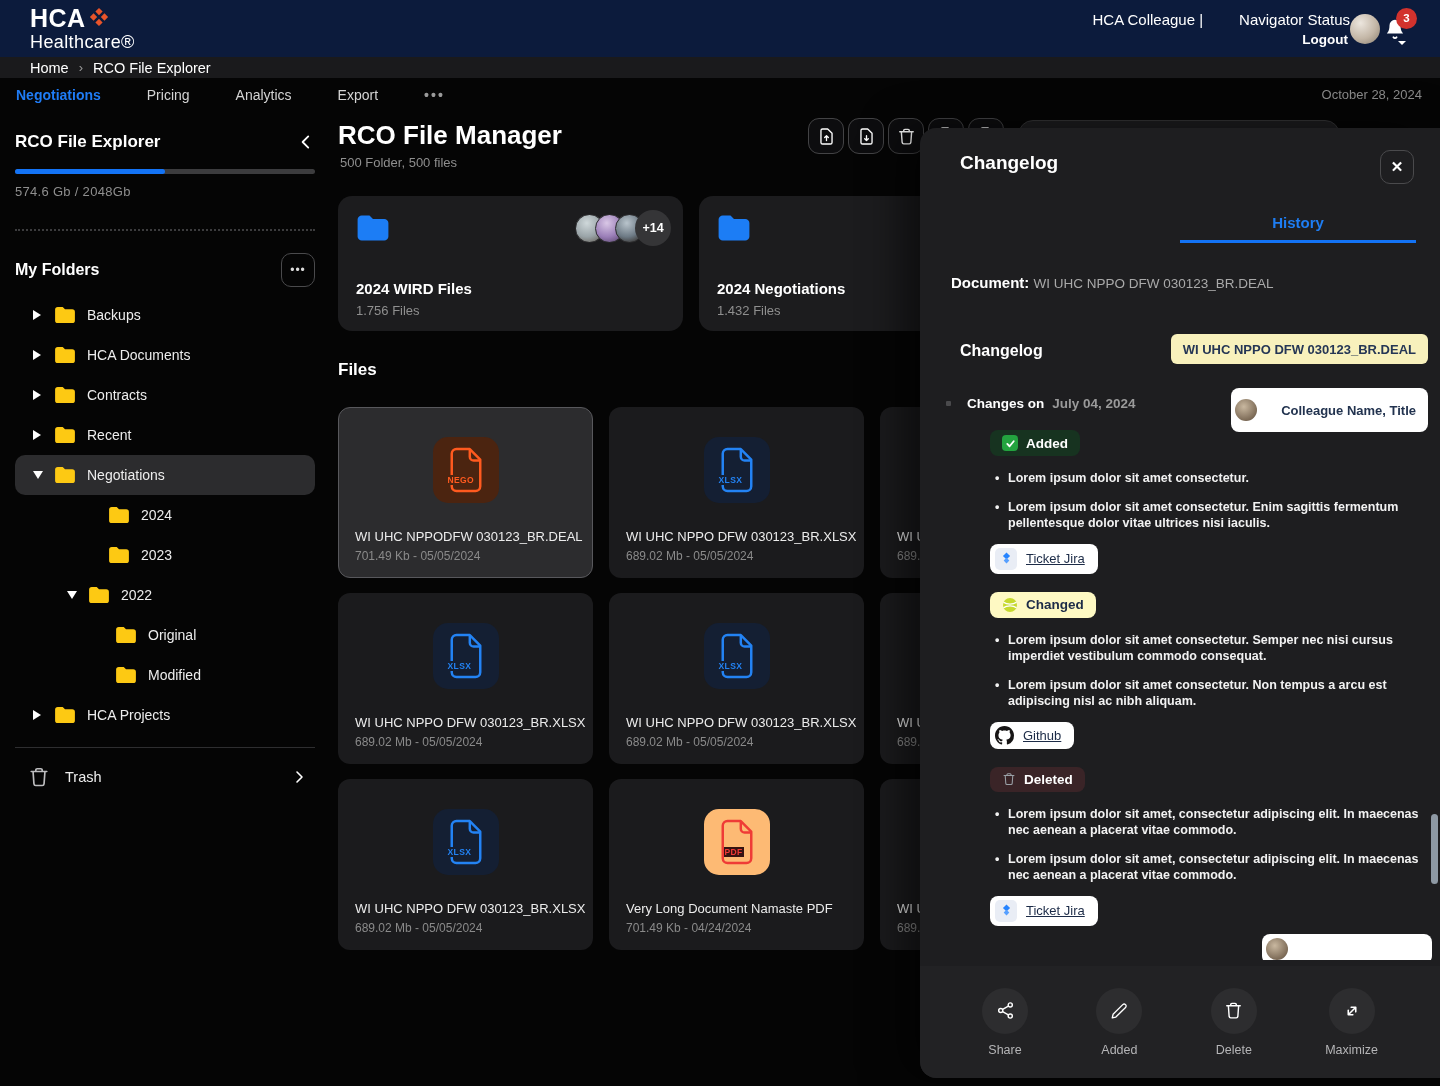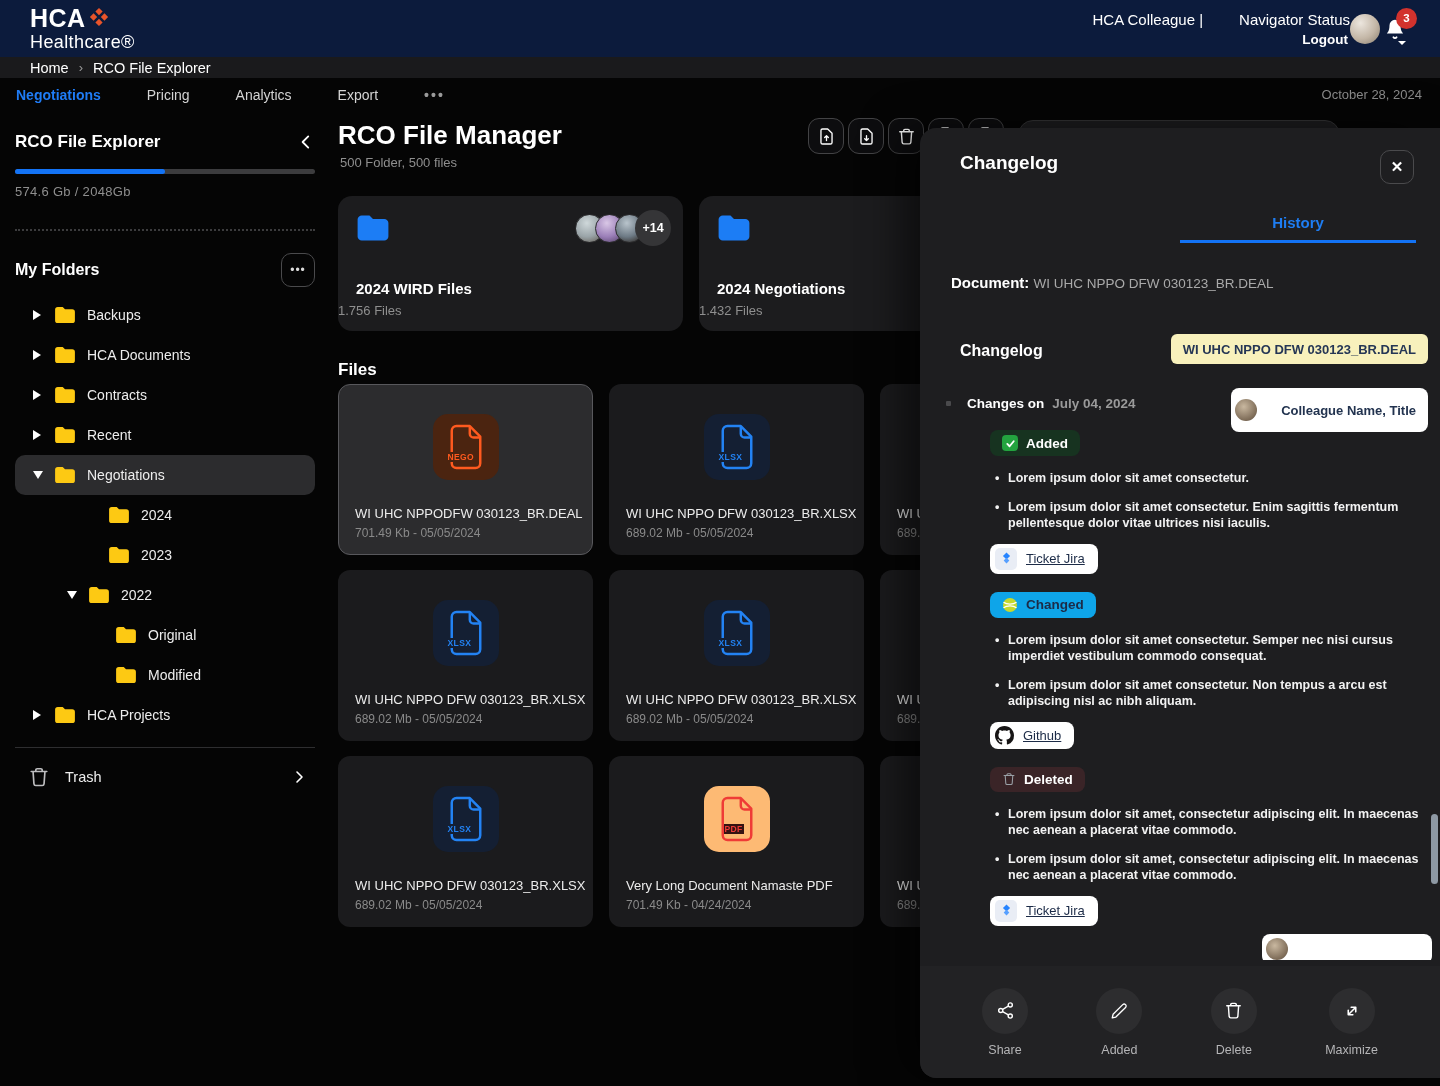--- a/index.html
+++ b/index.html
@@ -86,24 +86,24 @@
          border-radius:14px;padding:18px;box-sizing:border-box;cursor:pointer;}
   .fcard .bigfolder{color:#1c7df5;}
   .avs{position:absolute;right:12px;top:14px;display:flex;align-items:center;}
   .av{width:27px;height:27px;border-radius:50%;margin-left:-9px;border:1px solid #2a2a2c;}
   .av.a1{background:radial-gradient(circle at 40% 30%,#cfd8da,#9aa4a8 55%,#5b5247);}
   .av.a2{background:radial-gradient(circle at 40% 30%,#d9c7e6,#9b7fb8 55%,#4c3a5e);}
   .av.a3{background:radial-gradient(circle at 40% 30%,#b9c4cc,#6d7a85 55%,#23180f);}
   .av-count{width:36px;height:36px;border-radius:50%;background:#353537;margin-left:-9px;
             display:flex;align-items:center;justify-content:center;font-size:12.5px;font-weight:600;}
   .fcard .fname{position:absolute;left:18px;bottom:34px;font-size:15px;font-weight:700;}
-  .fcard .fcount{position:absolute;left:0;bottom:13px;font-size:13px;color:#8f8f8f;}
+  .fcard .fcount{position:absolute;left:18px;bottom:13px;font-size:13px;color:#8f8f8f;}
 
   .files-h{position:absolute;left:338px;top:360px;font-size:17px;font-weight:700;}
-  .grid{position:absolute;left:338px;top:384px;display:grid;
+  .grid{position:absolute;left:338px;top:407px;display:grid;
         grid-template-columns:repeat(3,255px);gap:15px 16px;}
   .card{height:171px;background:#1b1b1d;border-radius:12px;position:relative;
         border:1px solid transparent;box-sizing:border-box;cursor:pointer;}
   .card.sel{background:#2c2c2e;border-color:#58585c;}
   .tile{position:absolute;left:50%;transform:translateX(-50%);top:29px;width:66px;height:66px;
         border-radius:15px;display:flex;align-items:center;justify-content:center;}
   .tile.nego{background:#4b2410;color:#ff5a1f;}
   .tile.xlsx{background:#141f33;color:#2383f4;}
   .tile.pdf{background:#fdba74;color:#ef3b36;}
   .doc{position:relative;width:38px;height:46px;}
@@ -140,21 +140,21 @@
   .changes-date{color:#9a9a9a;font-weight:700;font-size:13.5px;margin-left:-8px;}
   .colleague-chip{position:absolute;right:12px;top:260px;height:44px;background:#fff;border-radius:8px;
                   display:flex;align-items:center;gap:24px;padding:0 12px 0 4px;color:#22334f;
                   font-size:13px;font-weight:700;}
   .chip-av{width:22px;height:22px;border-radius:50%;flex:0 0 22px;
            background:radial-gradient(circle at 40% 35%,#c9b8a0,#7d6b57 70%,#4e4238);}
   .cl-body{position:absolute;left:70px;right:16px;top:302px;}
   .chg-badge{display:inline-flex;align-items:center;gap:8px;border-radius:8px;
              padding:5px 12px;font-size:13.5px;font-weight:700;}
   .chg-badge.added{background:#173320;color:#fff;}
-  .chg-badge.changed{background:#0ea5e9;color:#1c2b47;}
+  .chg-badge.changed{background:#fef9c3;color:#1c2b47;}
   .chg-badge.deleted{background:#3a2427;color:#fff;}
   .check-ic{width:16px;height:16px;border-radius:4px;background:#23a33f;display:flex;
             align-items:center;justify-content:center;}
   .bullets{list-style:none;margin:14px 0 6px;padding:0 0 0 18px;}
   .bullets li{position:relative;font-size:12.5px;font-weight:700;line-height:1.32;color:#f2f2f2;
               margin-bottom:12px;max-width:430px;}
   .bullets li::before{content:"\2022";position:absolute;left:-13px;}
   .link-pill{display:inline-flex;align-items:center;gap:9px;background:#fff;border-radius:8px;
              padding:4px 13px 4px 5px;color:#1c2b47;font-size:13px;font-weight:400;
              margin:0 0 18px;cursor:pointer;}

